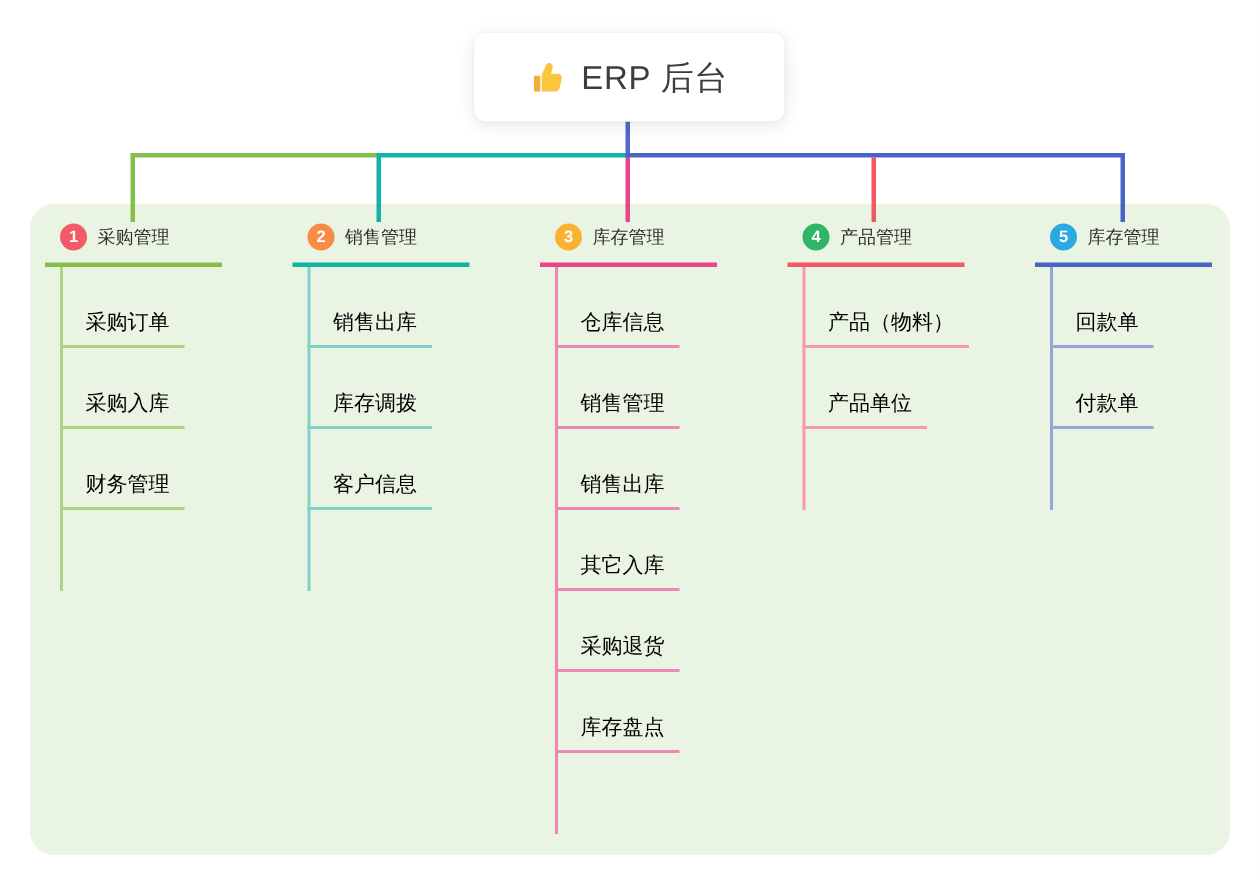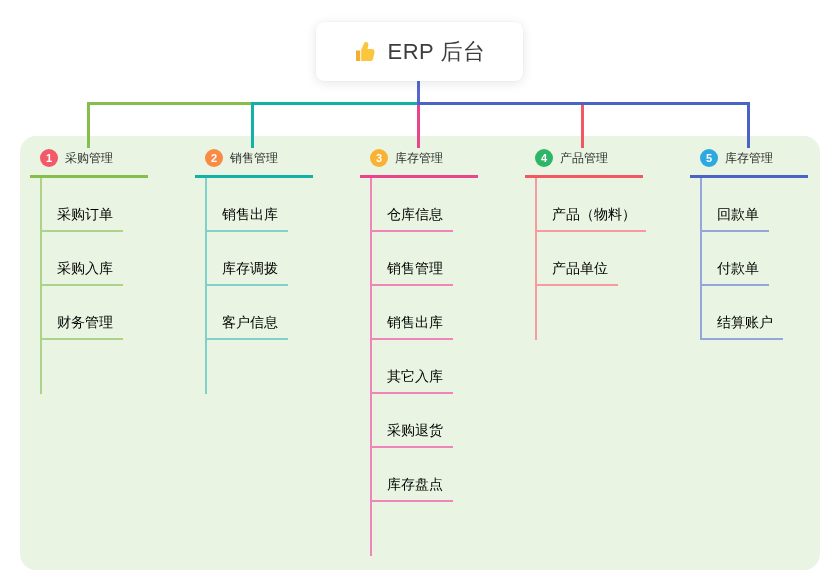--- a/index.html
+++ b/index.html
@@ -160,19 +160,16 @@
       <span class="hdr-label">库存管理</span>
     </div>
     <div class="kids">
       <div class="vline" style="height:162px"></div>
       <div class="kid">
           <span>回款单</span>
         </div>
       <div class="kid">
           <span>付款单</span>
         </div>
-      <div class="kid">
-          <span>结算账户</span>
-        </div>
     </div>
   </div>
 
 </div>
 
 </body></html>

